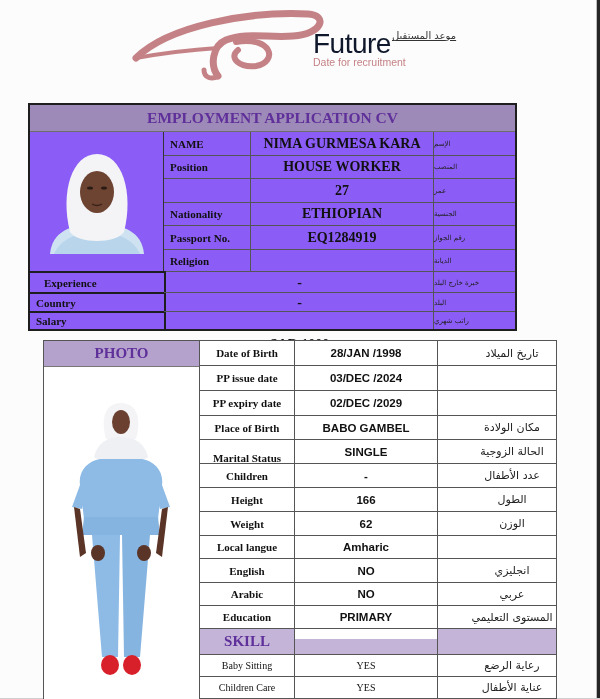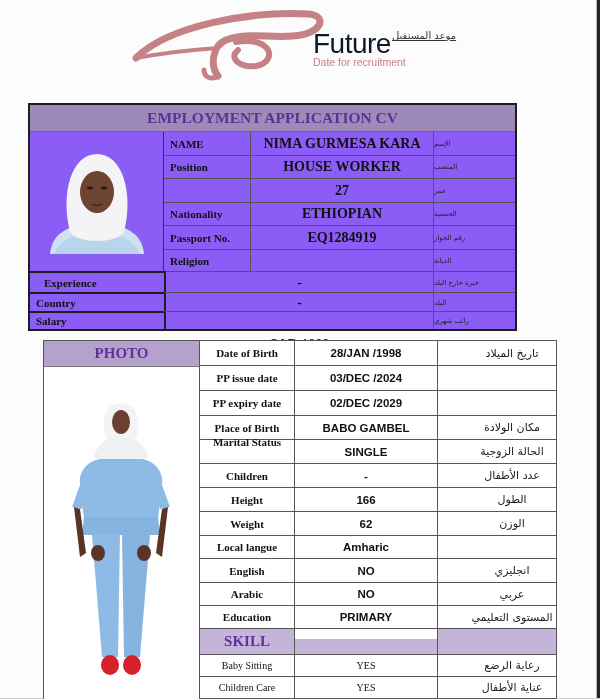--- a/index.html
+++ b/index.html
@@ -174,21 +174,21 @@
     <div class="cell lbl2" style="left:156px; top:50px; width:94px; height:23px;">PP expiry date</div>
     <div class="cell val2" style="left:251px; top:50px; width:142px; height:23px;">02/DEC /2029</div>
     <div class="cell ar2" style="left:394px; top:50px; width:118px; height:23px;"></div>
     <div class="hline" style="left:156px; top:74px; width:357px;"></div>
 
     <div class="cell lbl2" style="left:156px; top:75px; width:94px; height:23px;">Place of Birth</div>
     <div class="cell val2" style="left:251px; top:75px; width:142px; height:23px;">BABO GAMBEL</div>
     <div class="cell ar2" style="left:394px; top:75px; width:118px; height:23px;">مكان الولادة</div>
     <div class="hline" style="left:156px; top:98px; width:357px;"></div>
 
-    <div class="cell lbl2" style="left:156px; top:89px; width:94px; height:23px;">Marital Status</div>
+    <div class="cell lbl2" style="left:156px; top:105px; width:94px; height:23px;">Marital Status</div>
     <div class="cell val2" style="left:251px; top:99px; width:142px; height:23px;">SINGLE</div>
     <div class="cell ar2" style="left:394px; top:99px; width:118px; height:23px;">الحالة الزوجية</div>
     <div class="hline" style="left:156px; top:122px; width:357px;"></div>
 
     <div class="cell lbl2" style="left:156px; top:123px; width:94px; height:23px;">Children</div>
     <div class="cell val2" style="left:251px; top:123px; width:142px; height:23px;">-</div>
     <div class="cell ar2" style="left:394px; top:123px; width:118px; height:23px;">عدد الأطفال</div>
     <div class="hline" style="left:156px; top:146px; width:357px;"></div>
 
     <div class="cell lbl2" style="left:156px; top:147px; width:94px; height:23px;">Height</div>

